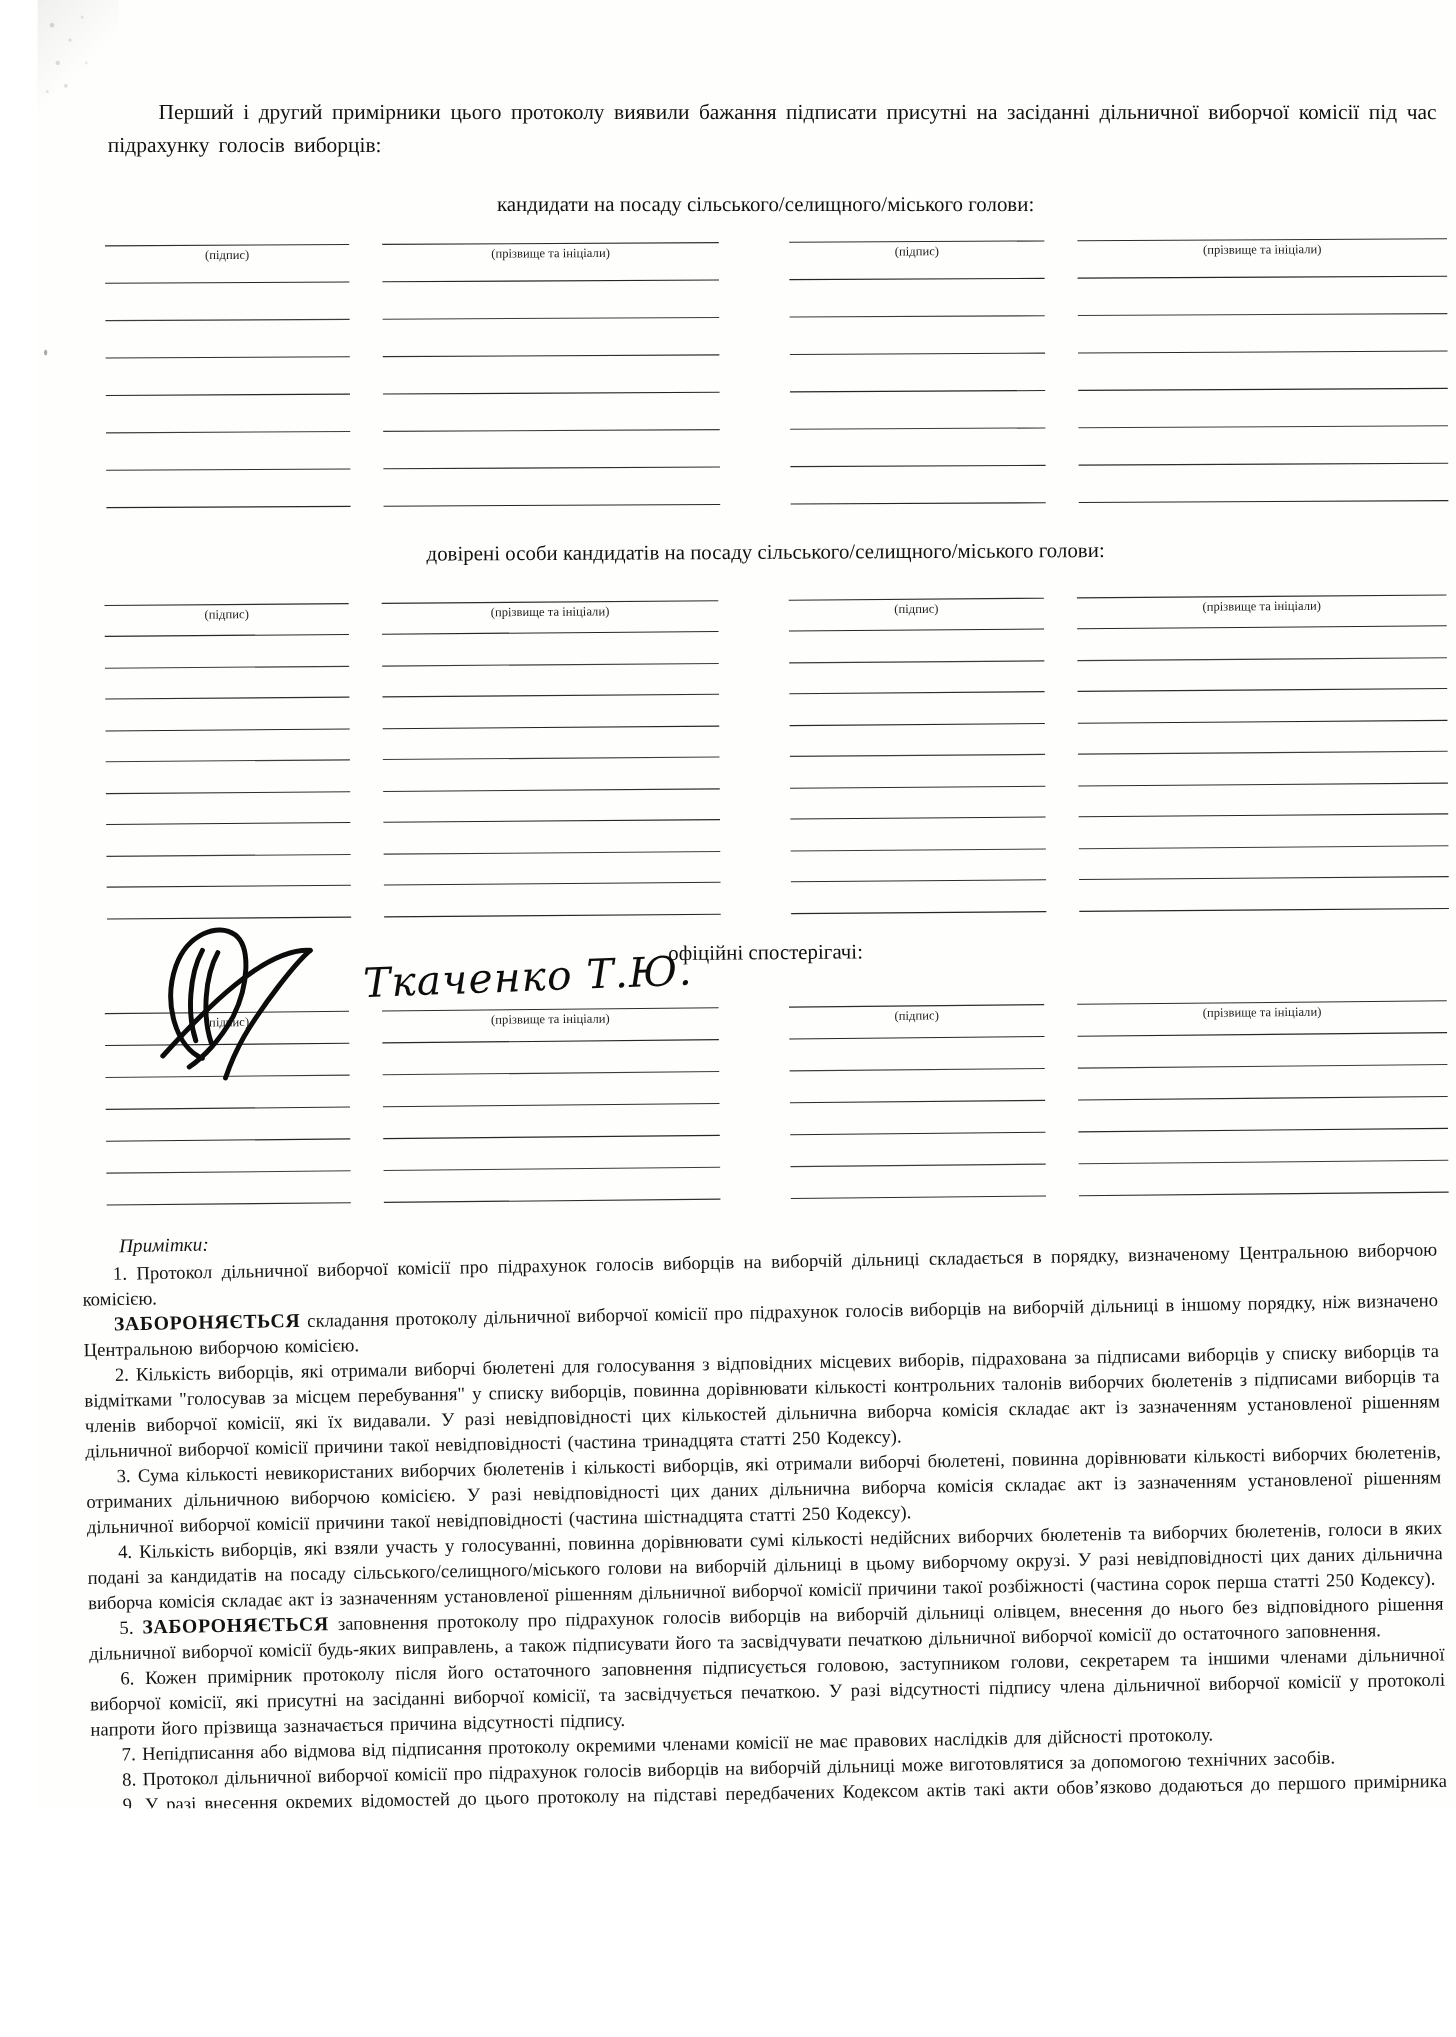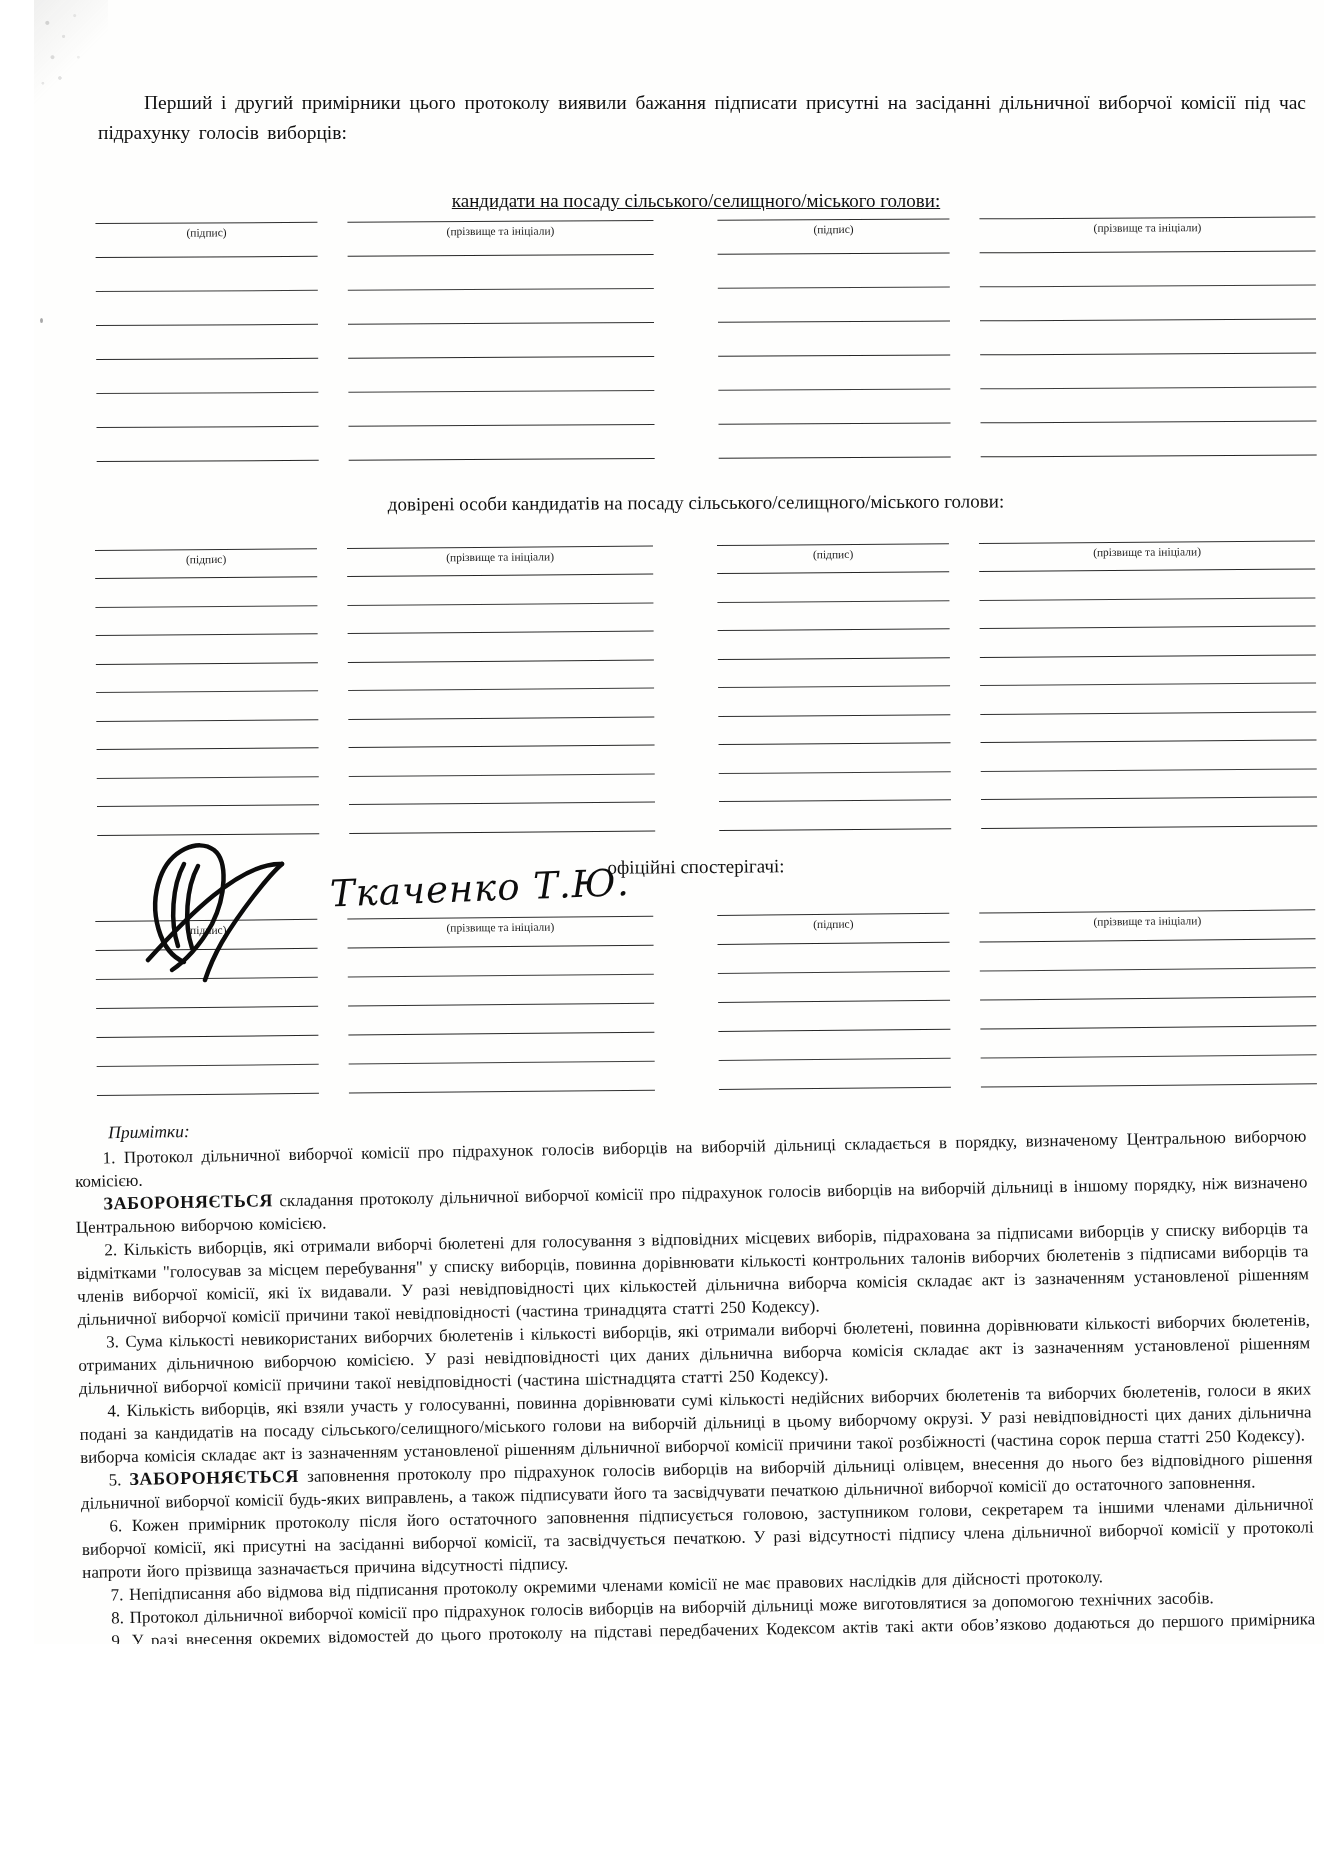--- a/index.html
+++ b/index.html
@@ -12,21 +12,21 @@
   .intro{
     position:absolute;left:64px;top:88px;width:1208px;
     font-size:19.5px;line-height:30px;text-align:justify;text-indent:46px;
     word-spacing:3.5px;color:#101010;margin:0;
   }
   
   .sec-title{
     position:absolute;left:40px;width:1244px;text-align:center;
     font-size:19px;color:#101010;margin:0;font-weight:normal;
   }
-  #title-0{top:190px;text-decoration:underline;}
+  #title-0{top:176px;}
   #title-1{top:492px;transform:rotate(-0.3deg);}
   #title-2{top:856px;transform:rotate(-0.5deg);}
   
   .sig-grid{position:absolute;left:62px;width:1220px;}
   #grid-0{top:190px;transform:rotate(-0.3deg);transform-origin:0 50%;}
   #grid-1{top:522px;transform:rotate(-0.45deg);transform-origin:0 50%;}
   #grid-2{top:893px;transform:rotate(-0.55deg);transform-origin:0 50%;}
   .sig-row{display:flex;box-sizing:border-box;}
   #grid-0 .sig-row{height:34px;}
   #grid-1 .sig-row{height:28.5px;}

